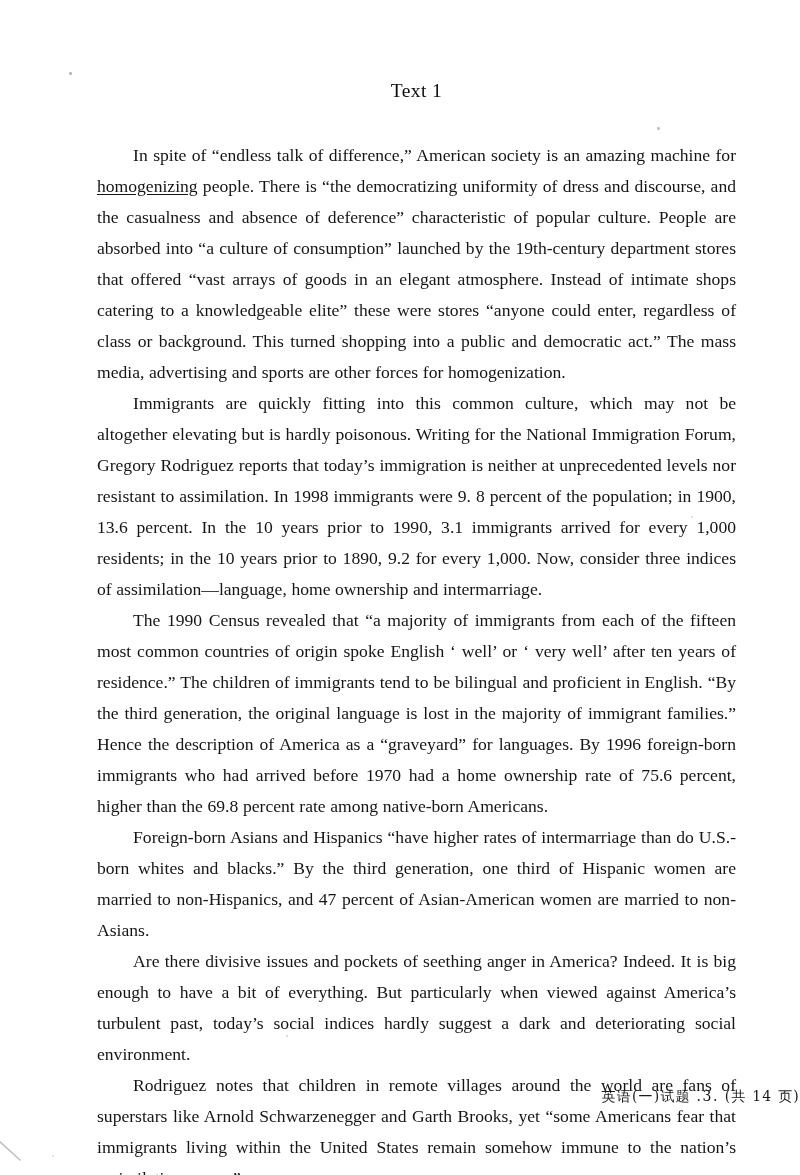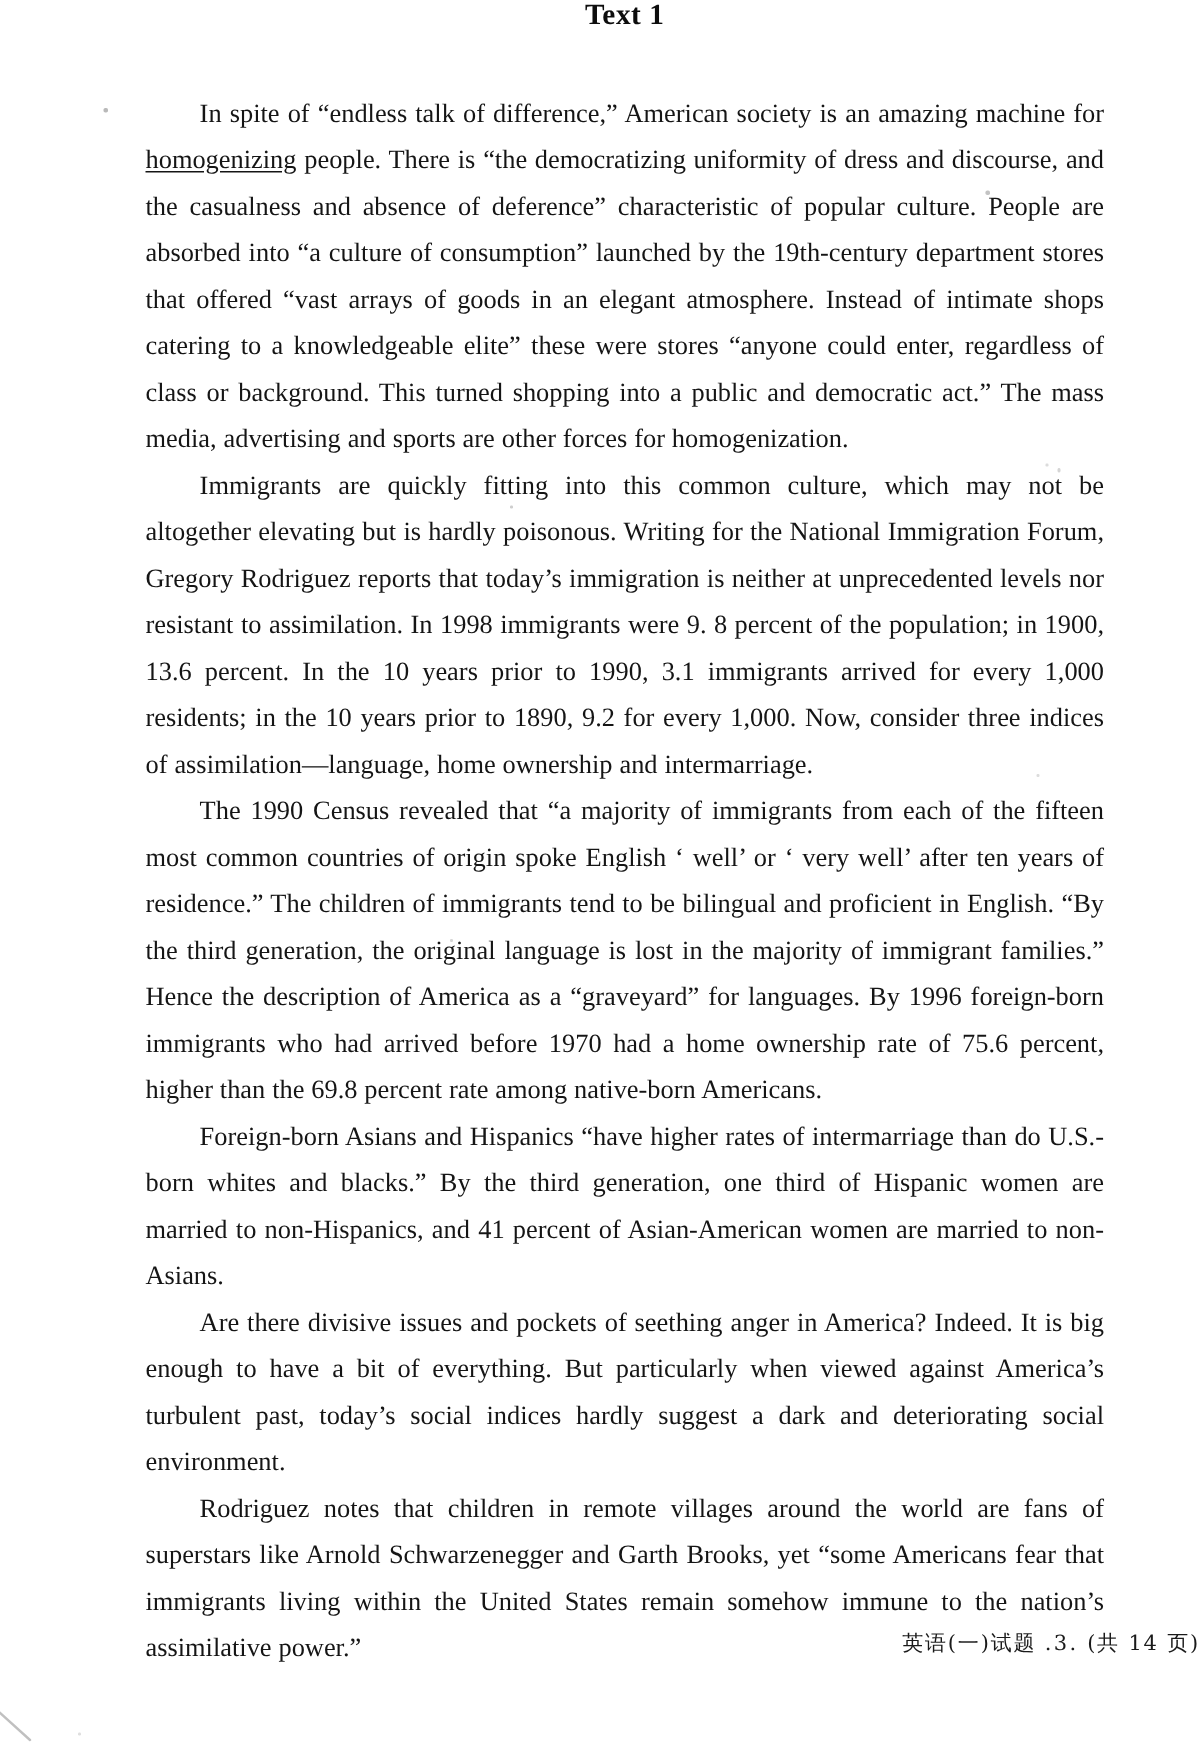--- a/index.html
+++ b/index.html
@@ -55,24 +55,25 @@
   
   .content {
     position: absolute;
     left: 97px;
     top: 0;
     width: 639px;
   }
 
   .doc-title {
     text-align: center;
-    font-weight: bold;
+    font-weight: normal;
     font-size: 19.5px;
     letter-spacing: .4px;
     margin: 0;
+    padding-top: 80px;
     color: #0d0d0d;
   }
 
   .body-text {
     margin: 0;
     padding-top: 38px;
   }
 
   p.para {
     margin: 0;
@@ -128,21 +129,21 @@
   </svg>
 
   <div class="content">
 
     <h1 class="doc-title">Text 1</h1>
 
     <div class="body-text">
       <p class="para">In spite of “endless talk of difference,” American society is an amazing machine for <span class="u">homogenizing</span> people. There is “the democratizing uniformity of dress and discourse, and the casualness and absence of deference” characteristic of popular culture. People are absorbed into “a culture of consumption” launched by the 19th-century department stores that offered “vast arrays of goods in an elegant atmosphere. Instead of intimate shops catering to a knowledgeable elite” these were stores “anyone could enter, regardless of class or background. This turned shopping into a public and democratic act.” The mass media, advertising and sports are other forces for homogenization.</p>
       <p class="para">Immigrants are quickly fitting into this common culture, which may not be altogether elevating but is hardly poisonous. Writing for the National Immigration Forum, Gregory Rodriguez reports that today’s immigration is neither at unprecedented levels nor resistant to assimilation. In 1998 immigrants were 9. 8 percent of the population; in 1900, 13.6 percent. In the 10 years prior to 1990, 3.1 immigrants arrived for every 1,000 residents; in the 10 years prior to 1890, 9.2 for every 1,000. Now, consider three indices of assimilation—language, home ownership and intermarriage.</p>
       <p class="para">The 1990 Census revealed that “a majority of immigrants from each of the fifteen most common countries of origin spoke English ‘ well’ or ‘ very well’ after ten years of residence.” The children of immigrants tend to be bilingual and proficient in English. “By the third generation, the original language is lost in the majority of immigrant families.” Hence the description of America as a “graveyard” for languages. By 1996 foreign-born immigrants who had arrived before 1970 had a home ownership rate of 75.6 percent, higher than the 69.8 percent rate among native-born Americans.</p>
-      <p class="para">Foreign-born Asians and Hispanics “have higher rates of intermarriage than do U.S.-born whites and blacks.” By the third generation, one third of Hispanic women are married to non-Hispanics, and 41 percent of Asian-American women are married to non-Asians.</p>
+      <p class="para">Foreign-born Asians and Hispanics “have higher rates of intermarriage than do U.S.-born whites and blacks.” By the third generation, one third of Hispanic women are married to non-Hispanics, and 47 percent of Asian-American women are married to non-Asians.</p>
       <p class="para">Are there divisive issues and pockets of seething anger in America? Indeed. It is big enough to have a bit of everything. But particularly when viewed against America’s turbulent past, today’s social indices hardly suggest a dark and deteriorating social environment.</p>
       <p class="para">Rodriguez notes that children in remote villages around the world are fans of superstars like Arnold Schwarzenegger and Garth Brooks, yet “some Americans fear that immigrants living within the United States remain somehow immune to the nation’s assimilative power.”</p>
     </div>
 
   </div>
 
   <div class="footer">
     <span>英语(一)试题</span>
     <span class="pageno">.3.</span>
     <span>(共 14 页)</span>

